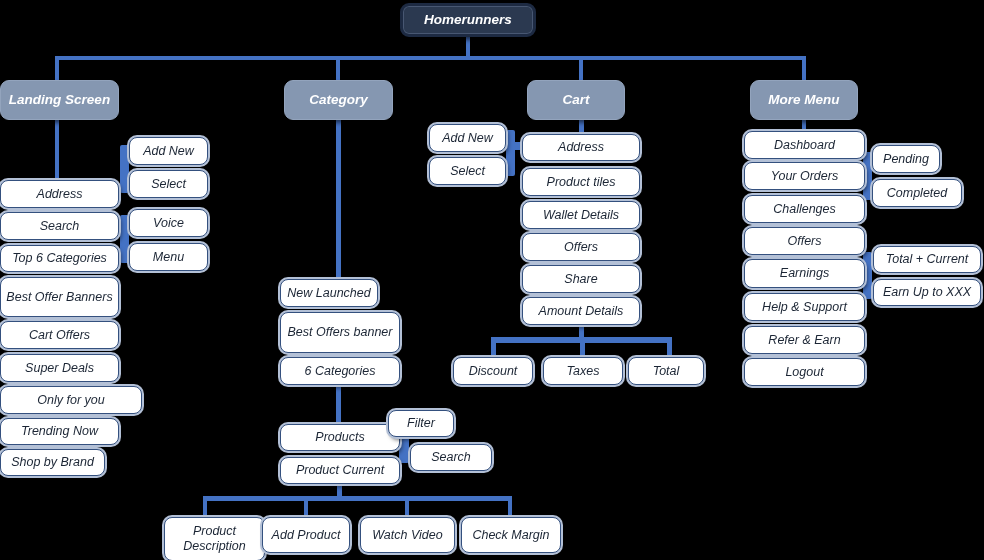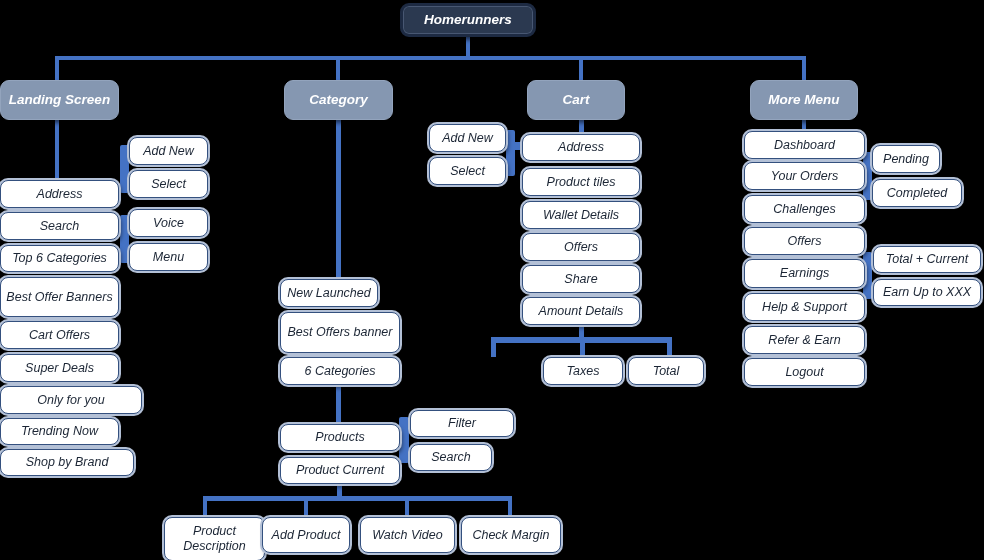--- a/index.html
+++ b/index.html
@@ -96,51 +96,52 @@
   <div class="node branch" style="left:750px;top:80px;width:108px;height:40px">More Menu</div>
 
   <div class="node leaf" style="left:0px;top:180px;width:119px;height:28px">Address</div>
   <div class="node leaf" style="left:0px;top:212px;width:119px;height:28px">Search</div>
   <div class="node leaf" style="left:0px;top:245px;width:119px;height:27px">Top 6 Categories</div>
   <div class="node leaf" style="left:0px;top:277px;width:119px;height:40px">Best Offer Banners</div>
   <div class="node leaf" style="left:0px;top:321px;width:119px;height:28px">Cart Offers</div>
   <div class="node leaf" style="left:0px;top:354px;width:119px;height:28px">Super Deals</div>
   <div class="node leaf" style="left:0px;top:386px;width:142px;height:28px">Only for you</div>
   <div class="node leaf" style="left:0px;top:418px;width:119px;height:27px">Trending Now</div>
-  <div class="node leaf" style="left:0px;top:449px;width:134px;height:27px">Shop by Brand</div>
+  <div class="node leaf" style="left:0px;top:449px;width:105px;height:27px">Shop by Brand</div>
 
   <div class="node leaf" style="left:129px;top:137px;width:79px;height:28px">Add New</div>
   <div class="node leaf" style="left:129px;top:170px;width:79px;height:28px">Select</div>
   <div class="node leaf" style="left:129px;top:209px;width:79px;height:28px">Voice</div>
   <div class="node leaf" style="left:129px;top:243px;width:79px;height:28px">Menu</div>
 
   <div class="node leaf" style="left:280px;top:279px;width:98px;height:28px">New Launched</div>
   <div class="node leaf" style="left:280px;top:312px;width:120px;height:41px">Best Offers banner</div>
   <div class="node leaf" style="left:280px;top:357px;width:120px;height:28px">6 Categories</div>
   <div class="node leaf" style="left:280px;top:424px;width:120px;height:27px">Products</div>
   <div class="node leaf" style="left:280px;top:457px;width:120px;height:27px">Product Current</div>
 
-  <div class="node leaf" style="left:410px;top:410px;width:104px;height:27px">Filter</div>
+  <div class="node leaf" style="left:388px;top:410px;width:66px;height:27px">Filter</div>
   <div class="node leaf" style="left:410px;top:444px;width:82px;height:27px">Search</div>
 
   <div class="node leaf" style="left:164px;top:517px;width:101px;height:44px">Product Description</div>
   <div class="node leaf" style="left:262px;top:517px;width:88px;height:36px">Add Product</div>
   <div class="node leaf" style="left:360px;top:517px;width:95px;height:36px">Watch Video</div>
   <div class="node leaf" style="left:461px;top:517px;width:100px;height:36px">Check Margin</div>
 
   <div class="node leaf" style="left:522px;top:134px;width:118px;height:27px">Address</div>
   <div class="node leaf" style="left:522px;top:168px;width:118px;height:28px">Product tiles</div>
   <div class="node leaf" style="left:522px;top:201px;width:118px;height:28px">Wallet Details</div>
   <div class="node leaf" style="left:522px;top:233px;width:118px;height:28px">Offers</div>
   <div class="node leaf" style="left:522px;top:265px;width:118px;height:28px">Share</div>
   <div class="node leaf" style="left:522px;top:297px;width:118px;height:28px">Amount Details</div>
 
   <div class="node leaf" style="left:429px;top:124px;width:77px;height:28px">Add New</div>
   <div class="node leaf" style="left:429px;top:157px;width:77px;height:28px">Select</div>
 
+  <div class="node leaf" style="left:453px;top:357px;width:80px;height:28px">Discount</div>
   <div class="node leaf" style="left:543px;top:357px;width:80px;height:28px">Taxes</div>
   <div class="node leaf" style="left:628px;top:357px;width:76px;height:28px">Total</div>
 
   <div class="node leaf" style="left:744px;top:131px;width:121px;height:28px">Dashboard</div>
   <div class="node leaf" style="left:744px;top:162px;width:121px;height:28px">Your Orders</div>
   <div class="node leaf" style="left:744px;top:195px;width:121px;height:28px">Challenges</div>
   <div class="node leaf" style="left:744px;top:227px;width:121px;height:28px">Offers</div>
   <div class="node leaf" style="left:744px;top:259px;width:121px;height:29px">Earnings</div>
   <div class="node leaf" style="left:744px;top:293px;width:121px;height:28px">Help &amp; Support</div>
   <div class="node leaf" style="left:744px;top:326px;width:121px;height:28px">Refer &amp; Earn</div>

